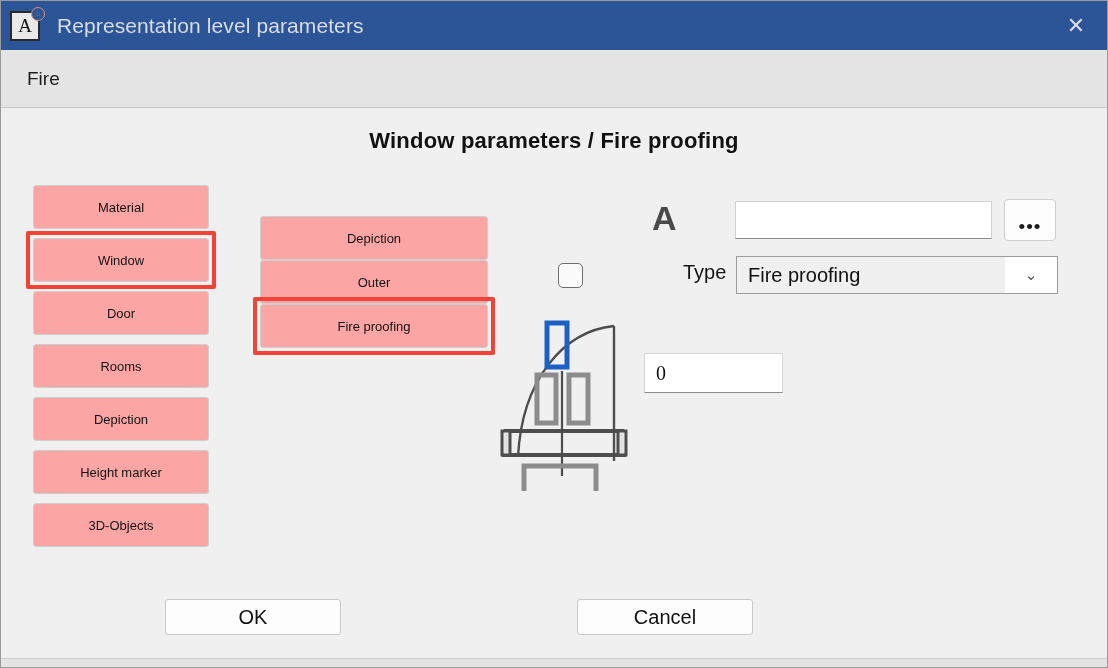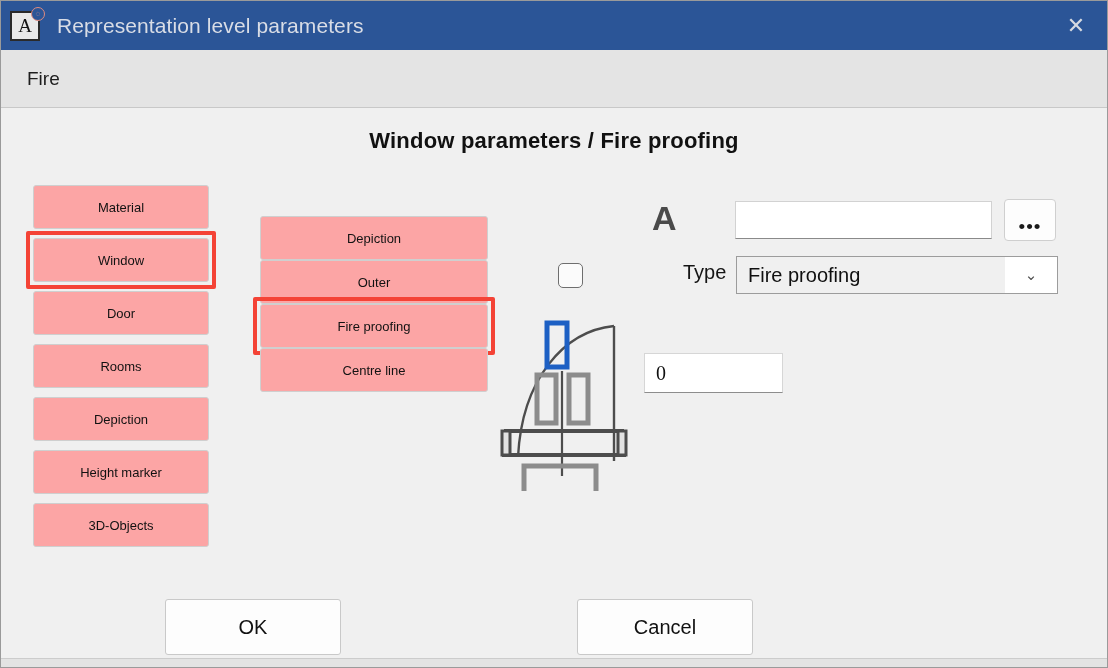--- a/index.html
+++ b/index.html
@@ -299,21 +299,21 @@
     align-items: center;
     padding-left: 11px;
     font-size: 20px;
     color: #101010;
     font-family: "Liberation Serif", serif;
   }
 
   
   .footer-btn {
     position: absolute;
-    height: 56px;
+    height: 36px;
     width: 176px;
     background: #fdfdfd;
     border: 1px solid #c9c9c9;
     border-radius: 3px;
     box-sizing: border-box;
     display: flex;
     align-items: center;
     justify-content: center;
     font-size: 20px;
     color: #111111;
@@ -380,23 +380,20 @@
     <div class="col-mid">
       <div class="hl-wrap">
         <div class="btn">Depiction</div>
       </div>
       <div class="hl-wrap">
         <div class="btn">Outer</div>
       </div>
       <div class="hl-wrap sel">
         <div class="btn">Fire proofing</div>
       </div>
-      <div class="hl-wrap">
-        <div class="btn">Centre line</div>
-      </div>
     </div>
 
     <div class="preview">
       <svg width="140" height="190" viewBox="0 0 140 190">
 
         <path d="M 24 148 C 28 70 70 22 120 17" fill="none" stroke="#4d4d4d" stroke-width="2.4"></path>
 
         <line x1="120" y1="17" x2="120" y2="152" stroke="#4d4d4d" stroke-width="2.4"></line>
 
         <line x1="68" y1="62" x2="68" y2="167" stroke="#4d4d4d" stroke-width="2.2"></line>

